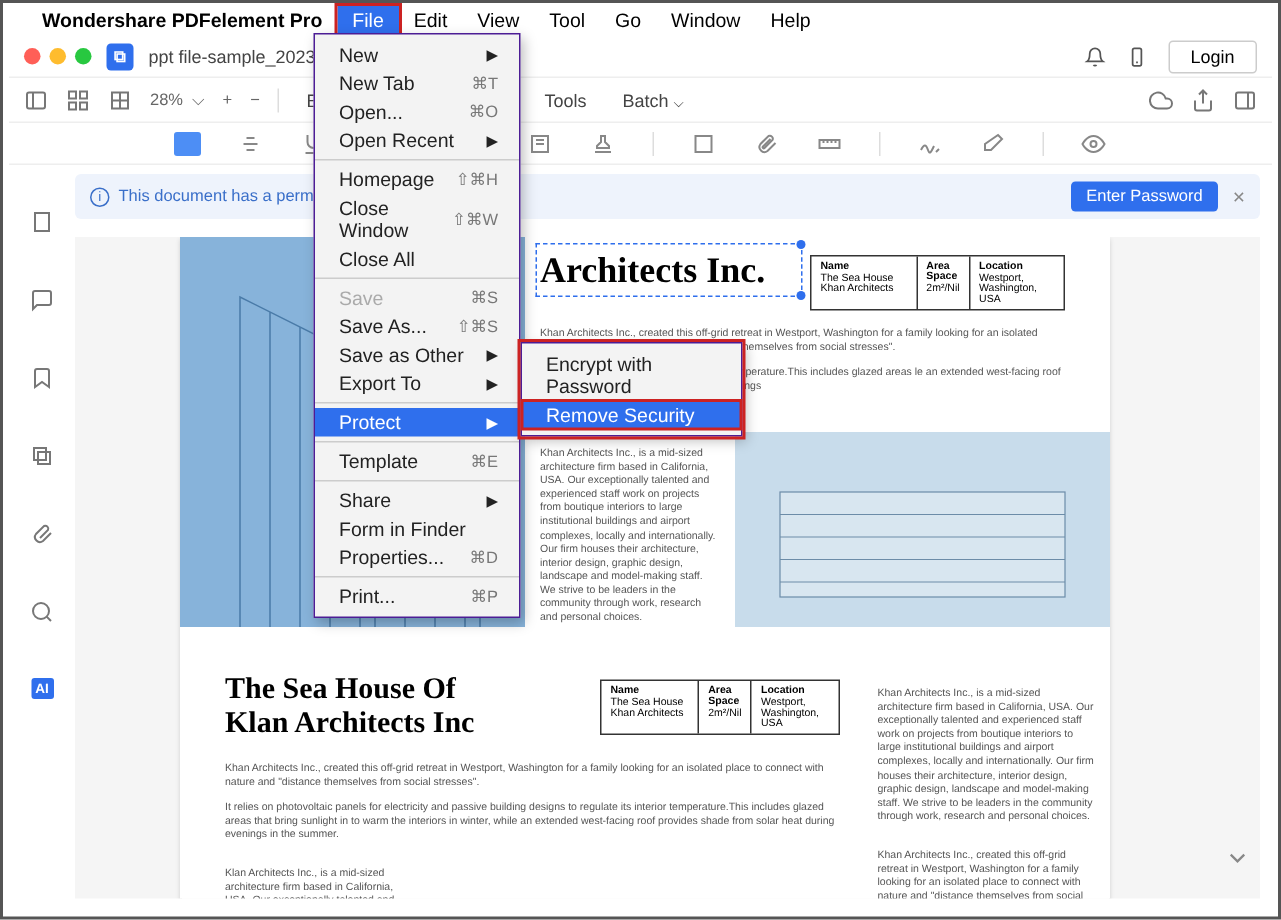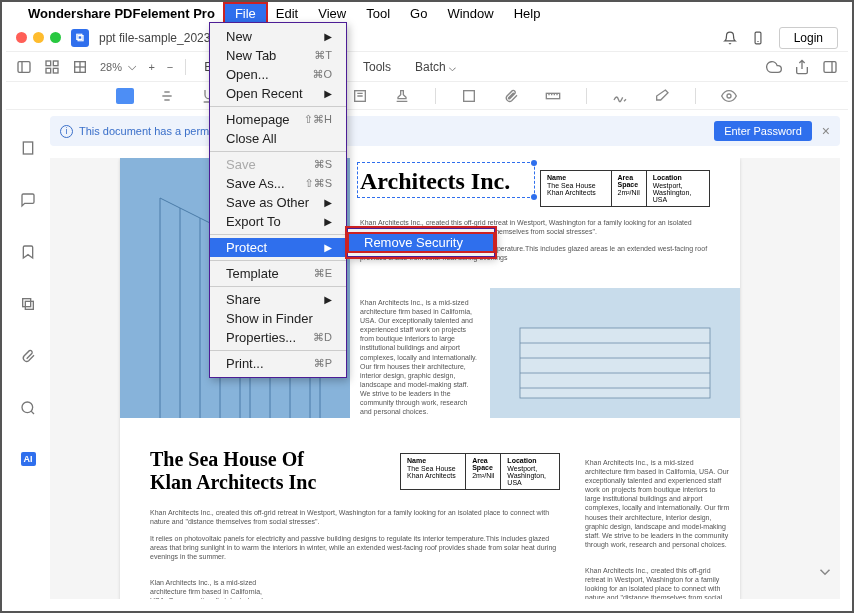--- a/index.html
+++ b/index.html
@@ -313,20 +313,24 @@
   <div class="row">
       <span>Open Recent</span>
       <span class="arr">▶</span>
     </div>
   <hr>
   <div class="row">
       <span>Homepage</span>
       <span class="sc">⇧⌘H</span>
     </div>
   <div class="row">
+      <span>Close Window</span>
+      <span class="sc">⇧⌘W</span>
+    </div>
+  <div class="row">
       <span>Close All</span>
     </div>
   <hr>
   <div class="row dis">
       <span>Save</span>
       <span class="sc">⌘S</span>
     </div>
   <div class="row">
       <span>Save As...</span>
       <span class="sc">⇧⌘S</span>
@@ -348,30 +352,33 @@
   <div class="row">
       <span>Template</span>
       <span class="sc">⌘E</span>
     </div>
   <hr>
   <div class="row">
       <span>Share</span>
       <span class="arr">▶</span>
     </div>
   <div class="row">
-      <span>Show in Finder</span>
+      <span>Form in Finder</span>
     </div>
   <div class="row">
       <span>Properties...</span>
       <span class="sc">⌘D</span>
     </div>
   <hr>
   <div class="row">
       <span>Print...</span>
       <span class="sc">⌘P</span>
     </div>
 </div>
 
 <div class="menu m2">
+  <div class="row">
+      <span>Encrypt with Password</span>
+    </div>
   <div class="row sel">
       <span>Remove Security</span>
     </div>
 </div>
 
 </body></html>

